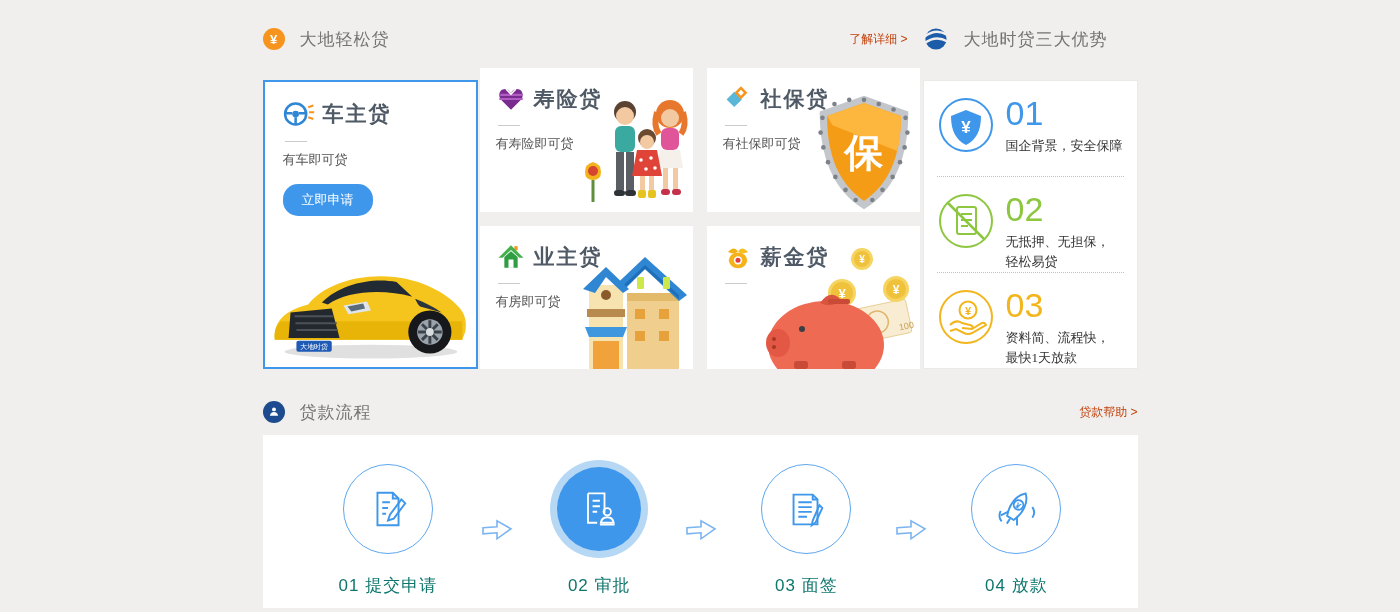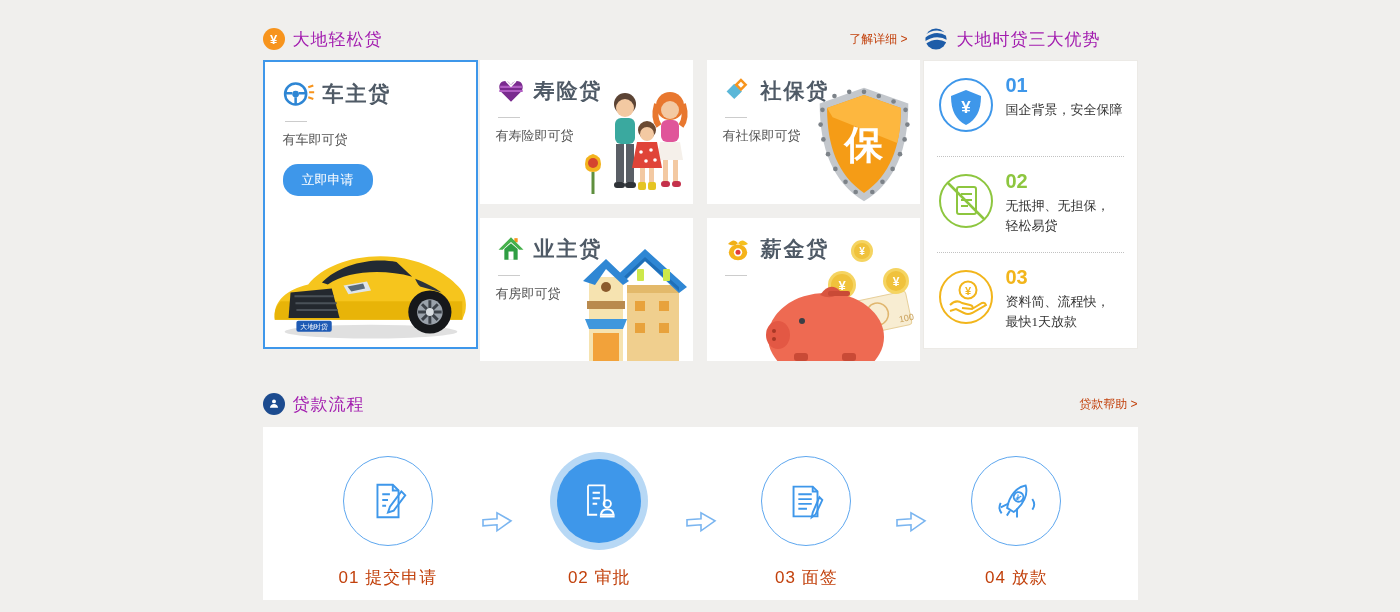--- a/index.html
+++ b/index.html
@@ -9,28 +9,28 @@
     font-family:"Liberation Sans","DejaVu Sans",sans-serif;
     color:#333;
     overflow:hidden;
   }
   .container { width:875px; margin:0 auto; padding-top:24px; }
 
   
   .headers-row { display:flex; align-items:center; height:30px; }
   .hdr-left { width:645px; display:flex; align-items:center; }
   .hdr-right { margin-left:15px; width:215px; display:flex; align-items:center; }
-  .sec-title { font-size:17px; color:#a21caf; margin-left:8px; letter-spacing:1px; }
+  .sec-title { font-size:17px; color:#737373; margin-left:15px; letter-spacing:1px; }
   .more-link { margin-left:auto; font-size:12px; color:#c2410c; text-decoration:none; cursor:pointer; }
   .round-ic { width:22px; height:22px; border-radius:50%; display:flex; align-items:center; justify-content:center; flex:0 0 auto; }
   .round-ic.orange { background:#f7941d; color:#fff; font-size:13px; font-weight:bold; }
   .round-ic.navy { background:#1c4b8f; }
 
   
-  .grid-row { display:flex; margin-top:6px; }
+  .grid-row { display:flex; margin-top:14px;align-items:flex-end; }
   .card { background:#fff; position:relative; overflow:hidden; }
   .car-card {
     width:215px; height:289px; border:2px solid #3e97ea;
     padding:16px 0 0 18px; cursor:pointer;
   }
   .mid-grid {
     width:428px; margin-left:2px;
     display:grid; grid-template-columns:213px 213px; grid-template-rows:143.5px 143.5px; gap:14px;
   }
   .mid-card { padding:16px 0 0 16px; cursor:pointer; }
@@ -48,42 +48,42 @@
   .car-illus { position:absolute; left:0; bottom:4px; width:211px; z-index:1; }
 
   
   .adv-panel {
     margin-left:15px; width:215px; height:289px; background:#fff;
     border:1px solid #eceae6; display:flex; flex-direction:column;
   }
   .adv-item { display:flex; padding:16px 10px 0 14px; flex:1; }
   .adv-circle { flex:0 0 auto; }
   .adv-body { margin-left:12px; margin-top:-3px; }
-  .adv-num { font-size:20px; line-height:1.15;font-weight:bold; }
+  .adv-num { font-size:34px; line-height:1.15; }
   .adv-text { font-size:13px; color:#333; line-height:1.5; margin-top:3px;font-family:Liberation Serif, serif; }
   .adv-divider { border-top:1px dotted #c2c2c2; margin:0 13px; }
 
   
   .process-header { margin-top:28px; }
   .process-panel {
     margin-top:8px; width:875px; height:173px; background:#fff;
     display:flex; justify-content:space-between; padding:24px 76px 0 76px;
   }
   .step { display:flex; flex-direction:column; align-items:center; }
   .circle-wrap { height:100px; display:flex; align-items:center; justify-content:center; }
   .step-circle {
     width:90px; height:90px; border-radius:50%;
     border:1px solid #5ea7ef; display:flex; align-items:center; justify-content:center;
     background:#fff;
   }
   .step.active .step-circle {
     width:84px; height:84px; border:none; background:#3e97ea;
     box-shadow:0 0 0 7px #b7d8f5;
   }
-  .step-label { margin-top:15px; font-size:17px; color:#c2410c; white-space:nowrap; letter-spacing:1px; }
+  .step-label { margin-top:15px; font-size:17px; color:#0f766e; white-space:nowrap; letter-spacing:1px; }
   .flow-arrow { margin-top:58px; }
 </style>
 </head>
 <body>
 
 <div class="container">
 
   <div class="headers-row">
     <div class="hdr-left">
       <span class="round-ic orange">¥</span>

